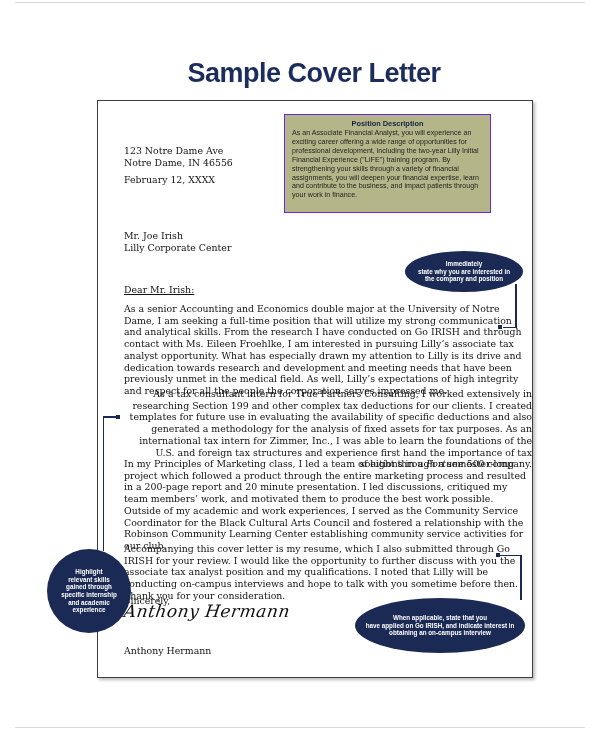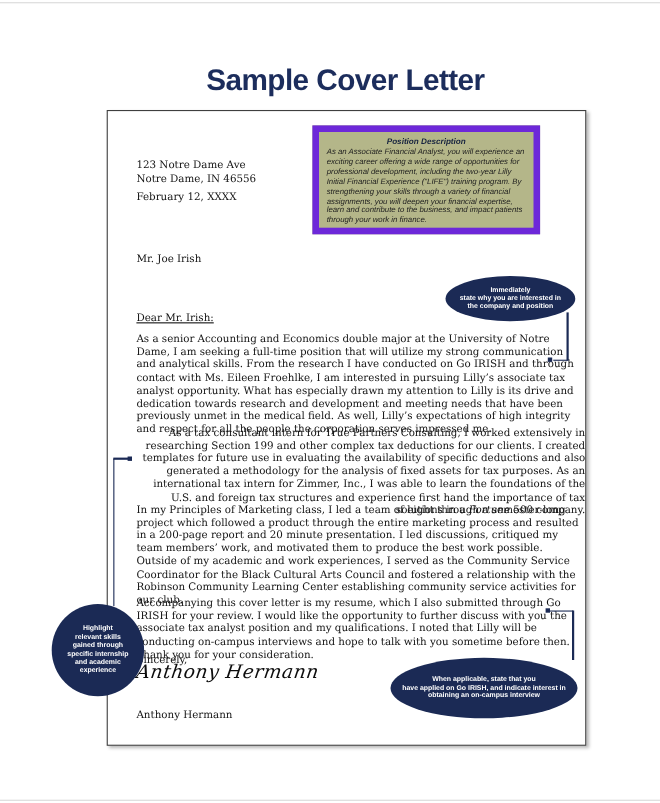--- a/index.html
+++ b/index.html
@@ -3,20 +3,21 @@
 <meta charset="utf-8">
 <style>
   * { margin: 0; padding: 0; box-sizing: border-box; }
   html,body { background: #ffffff; }
   .canvas {
     position: relative;
     width: 600px; height: 730px;
     background: #ffffff;
     font-family: "Liberation Sans", sans-serif;
     overflow: hidden;
+    border-radius: 26px;
   }
   .edge-line {
     position: absolute; left: 0; width: 600px; height: 1px;
     background: #d9d9d9;
   }
   .edge-top { top: 2px; }
   .edge-bottom { top: 727px; }
 
   .doc-title {
     position: absolute; top: 58px; left: 0; right: 0;
@@ -36,23 +37,22 @@
     background: #ffffff;
     border: 1.5px solid #3f3f3f;
     box-shadow: 2px 2px 3px rgba(0,0,0,0.28);
   }
 
   .pos-box {
     position: absolute;
     left: 186px; top: 13px;
     width: 207px; height: 99px;
     background: #b4b689;
-    border: 6px solid #6d28d9;
+    border: 1px solid #6d28d9;
     padding: 4px 7px;
-    font-style: italic;
   }
   .pos-box-title {
     text-align: center;
     font-size: 7.4px; font-weight: bold;
     color: #15223f;
     margin-bottom: 1px;
   }
   .pos-box-body {
     font-size: 7.1px; line-height: 8.9px;
     color: #1e1e1e;
@@ -147,20 +147,21 @@
 
     <div class="letter">
       <div class="block b-sender">
         <div>123 Notre Dame Ave</div>
         <div>Notre Dame, IN 46556</div>
       </div>
       <div class="block b-date">February 12, XXXX</div>
 
       <div class="block b-recipient">
         <div>Mr. Joe Irish</div>
+        <div>Lilly Corporate Center</div>
       </div>
 
       <div class="block b-salute">Dear Mr. Irish:</div>
 
       <div class="block b-p1">As a senior Accounting and Economics double major at the University of Notre Dame, I am seeking a full-time position that will utilize my strong communication and analytical skills. From the research I have conducted on Go IRISH and through contact with Ms. Eileen Froehlke, I am interested in pursuing Lilly’s associate tax analyst opportunity. What has especially drawn my attention to Lilly is its drive and dedication towards research and development and meeting needs that have been previously unmet in the medical field. As well, Lilly’s expectations of high integrity and respect for all the people the corporation serves impressed me.</div>
 
       <div class="block b-p2"><span>As a tax consultant intern for True Partners Consulting, I worked extensively in researching Section 199 and other complex tax deductions for our clients. I created templates for future use in evaluating the availability of specific deductions and also generated a methodology for the analysis of fixed assets for tax purposes. As an international tax intern for Zimmer, Inc., I was able to learn the foundations of the U.S. and foreign tax structures and experience first hand the importance of tax solutions in a </span><span class="italic">Fortune</span><span> 500 company.</span></div>
 
       <div class="block b-p3">In my Principles of Marketing class, I led a team of eight through a semester-long project which followed a product through the entire marketing process and resulted in a 200-page report and 20 minute presentation. I led discussions, critiqued my team members’ work, and motivated them to produce the best work possible. Outside of my academic and work experiences, I served as the Community Service Coordinator for the Black Cultural Arts Council and fostered a relationship with the Robinson Community Learning Center establishing community service activities for our club.</div>
 

